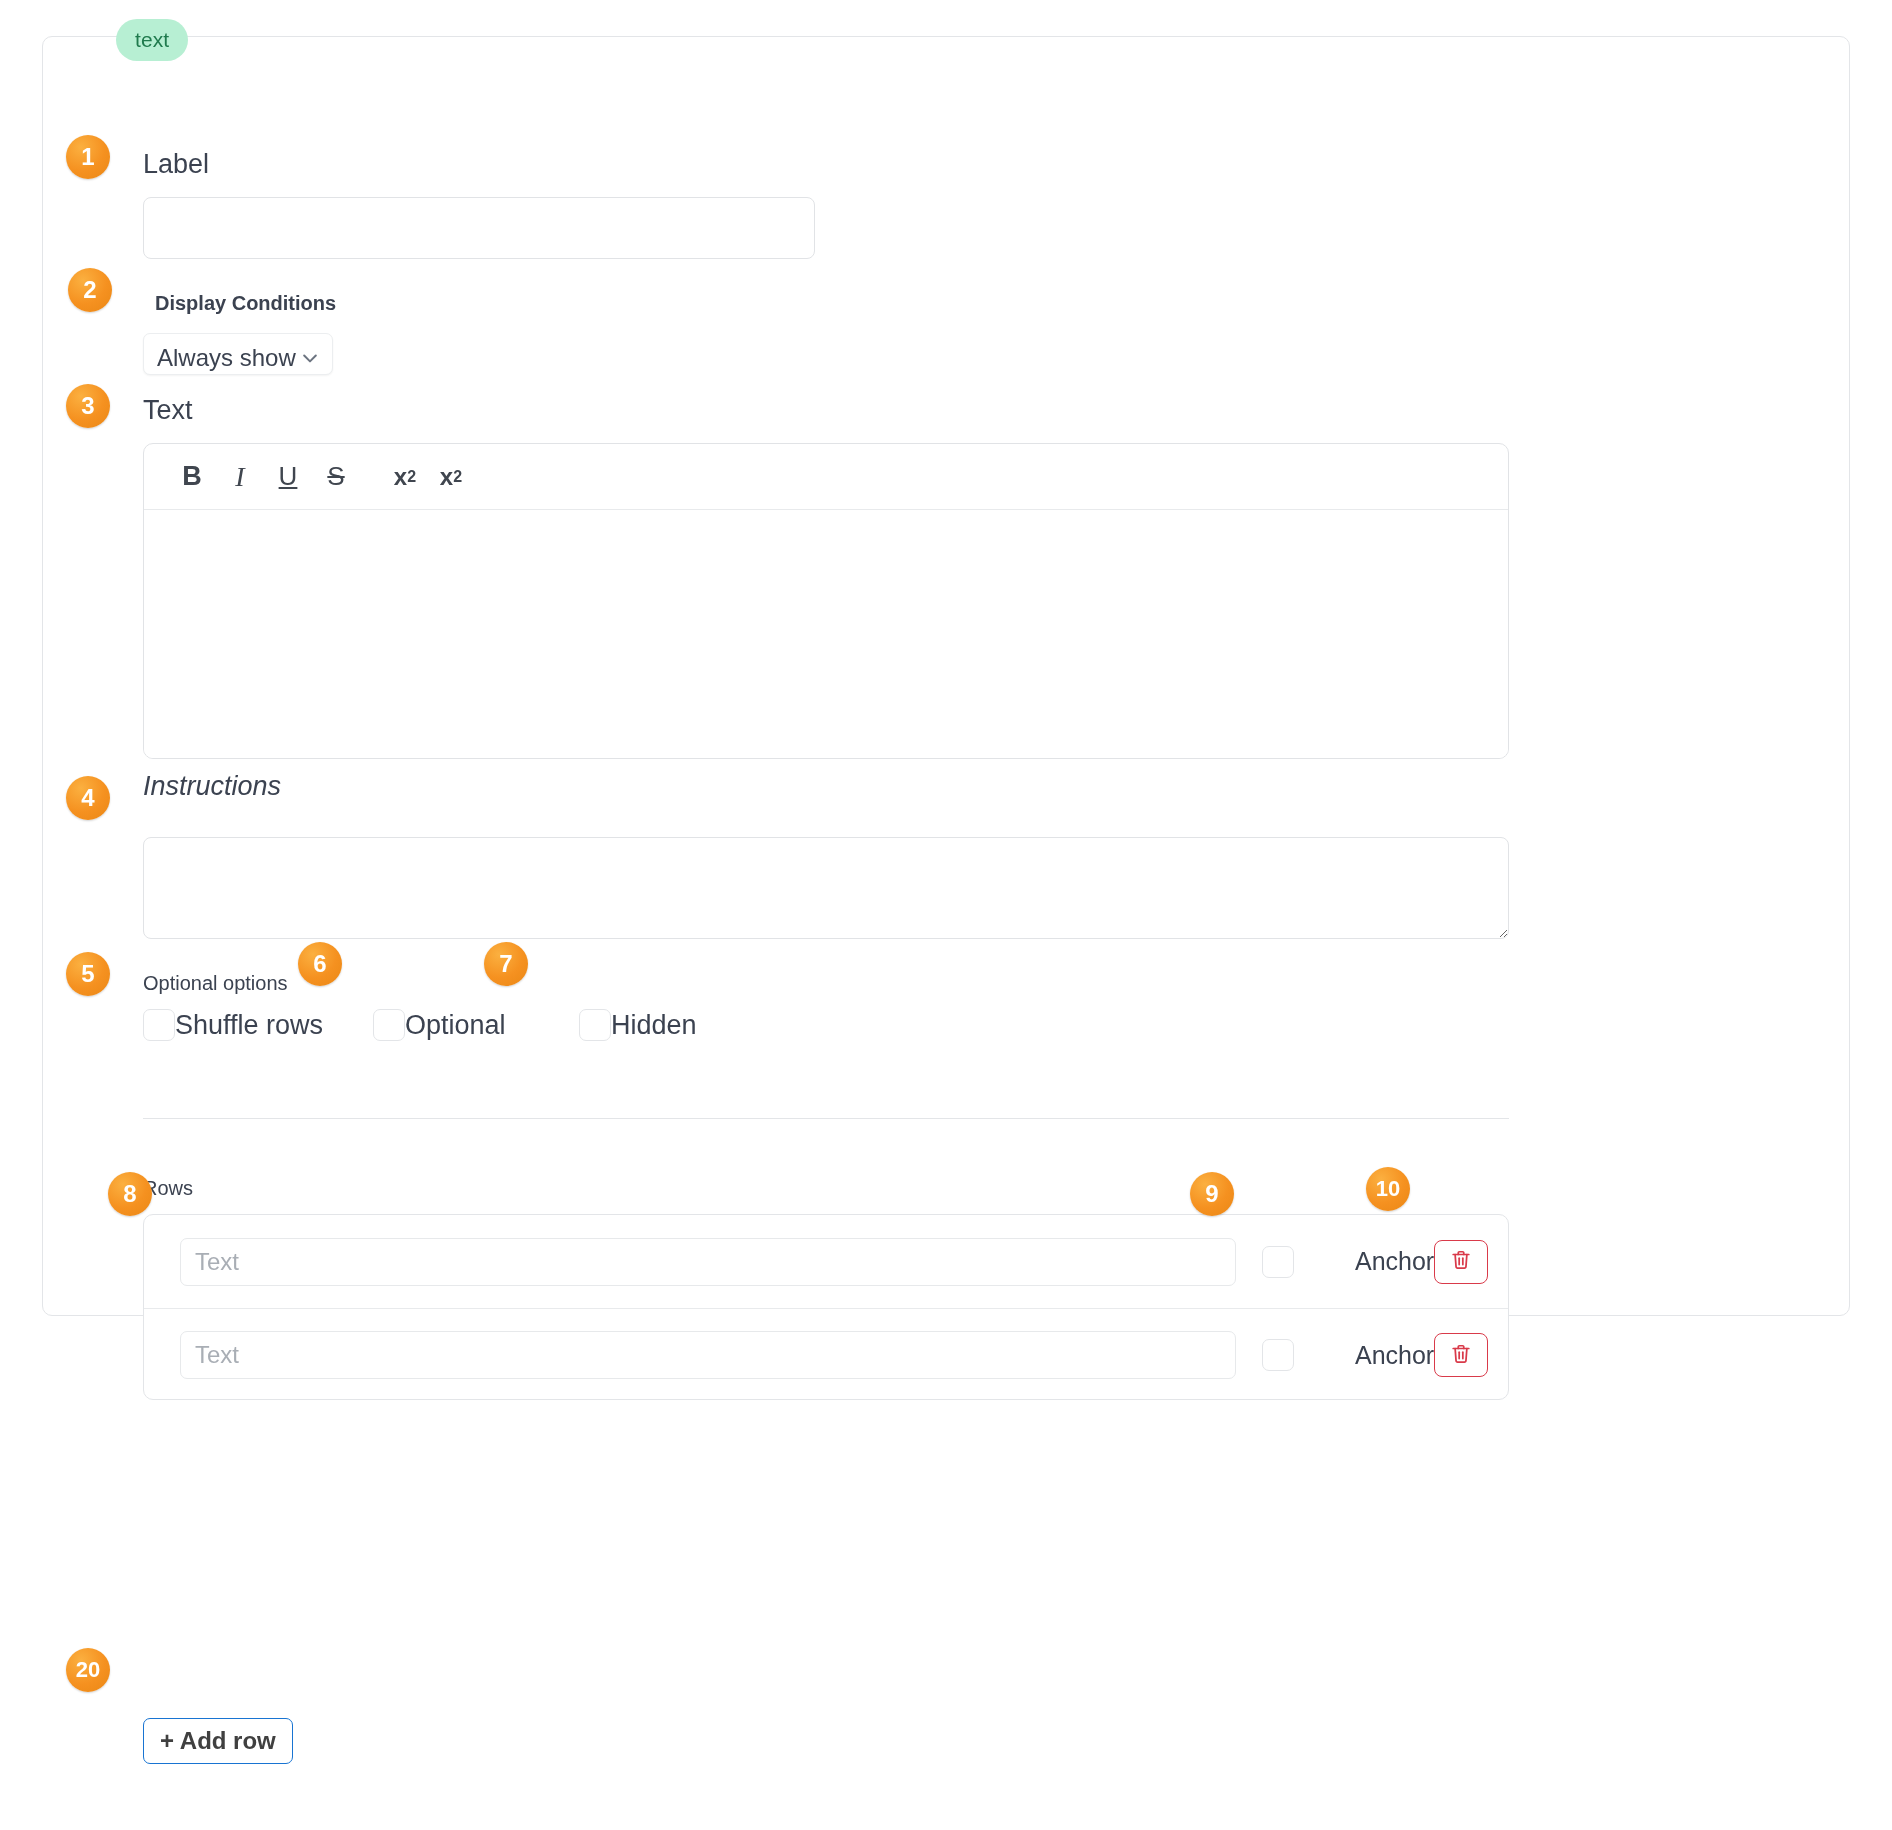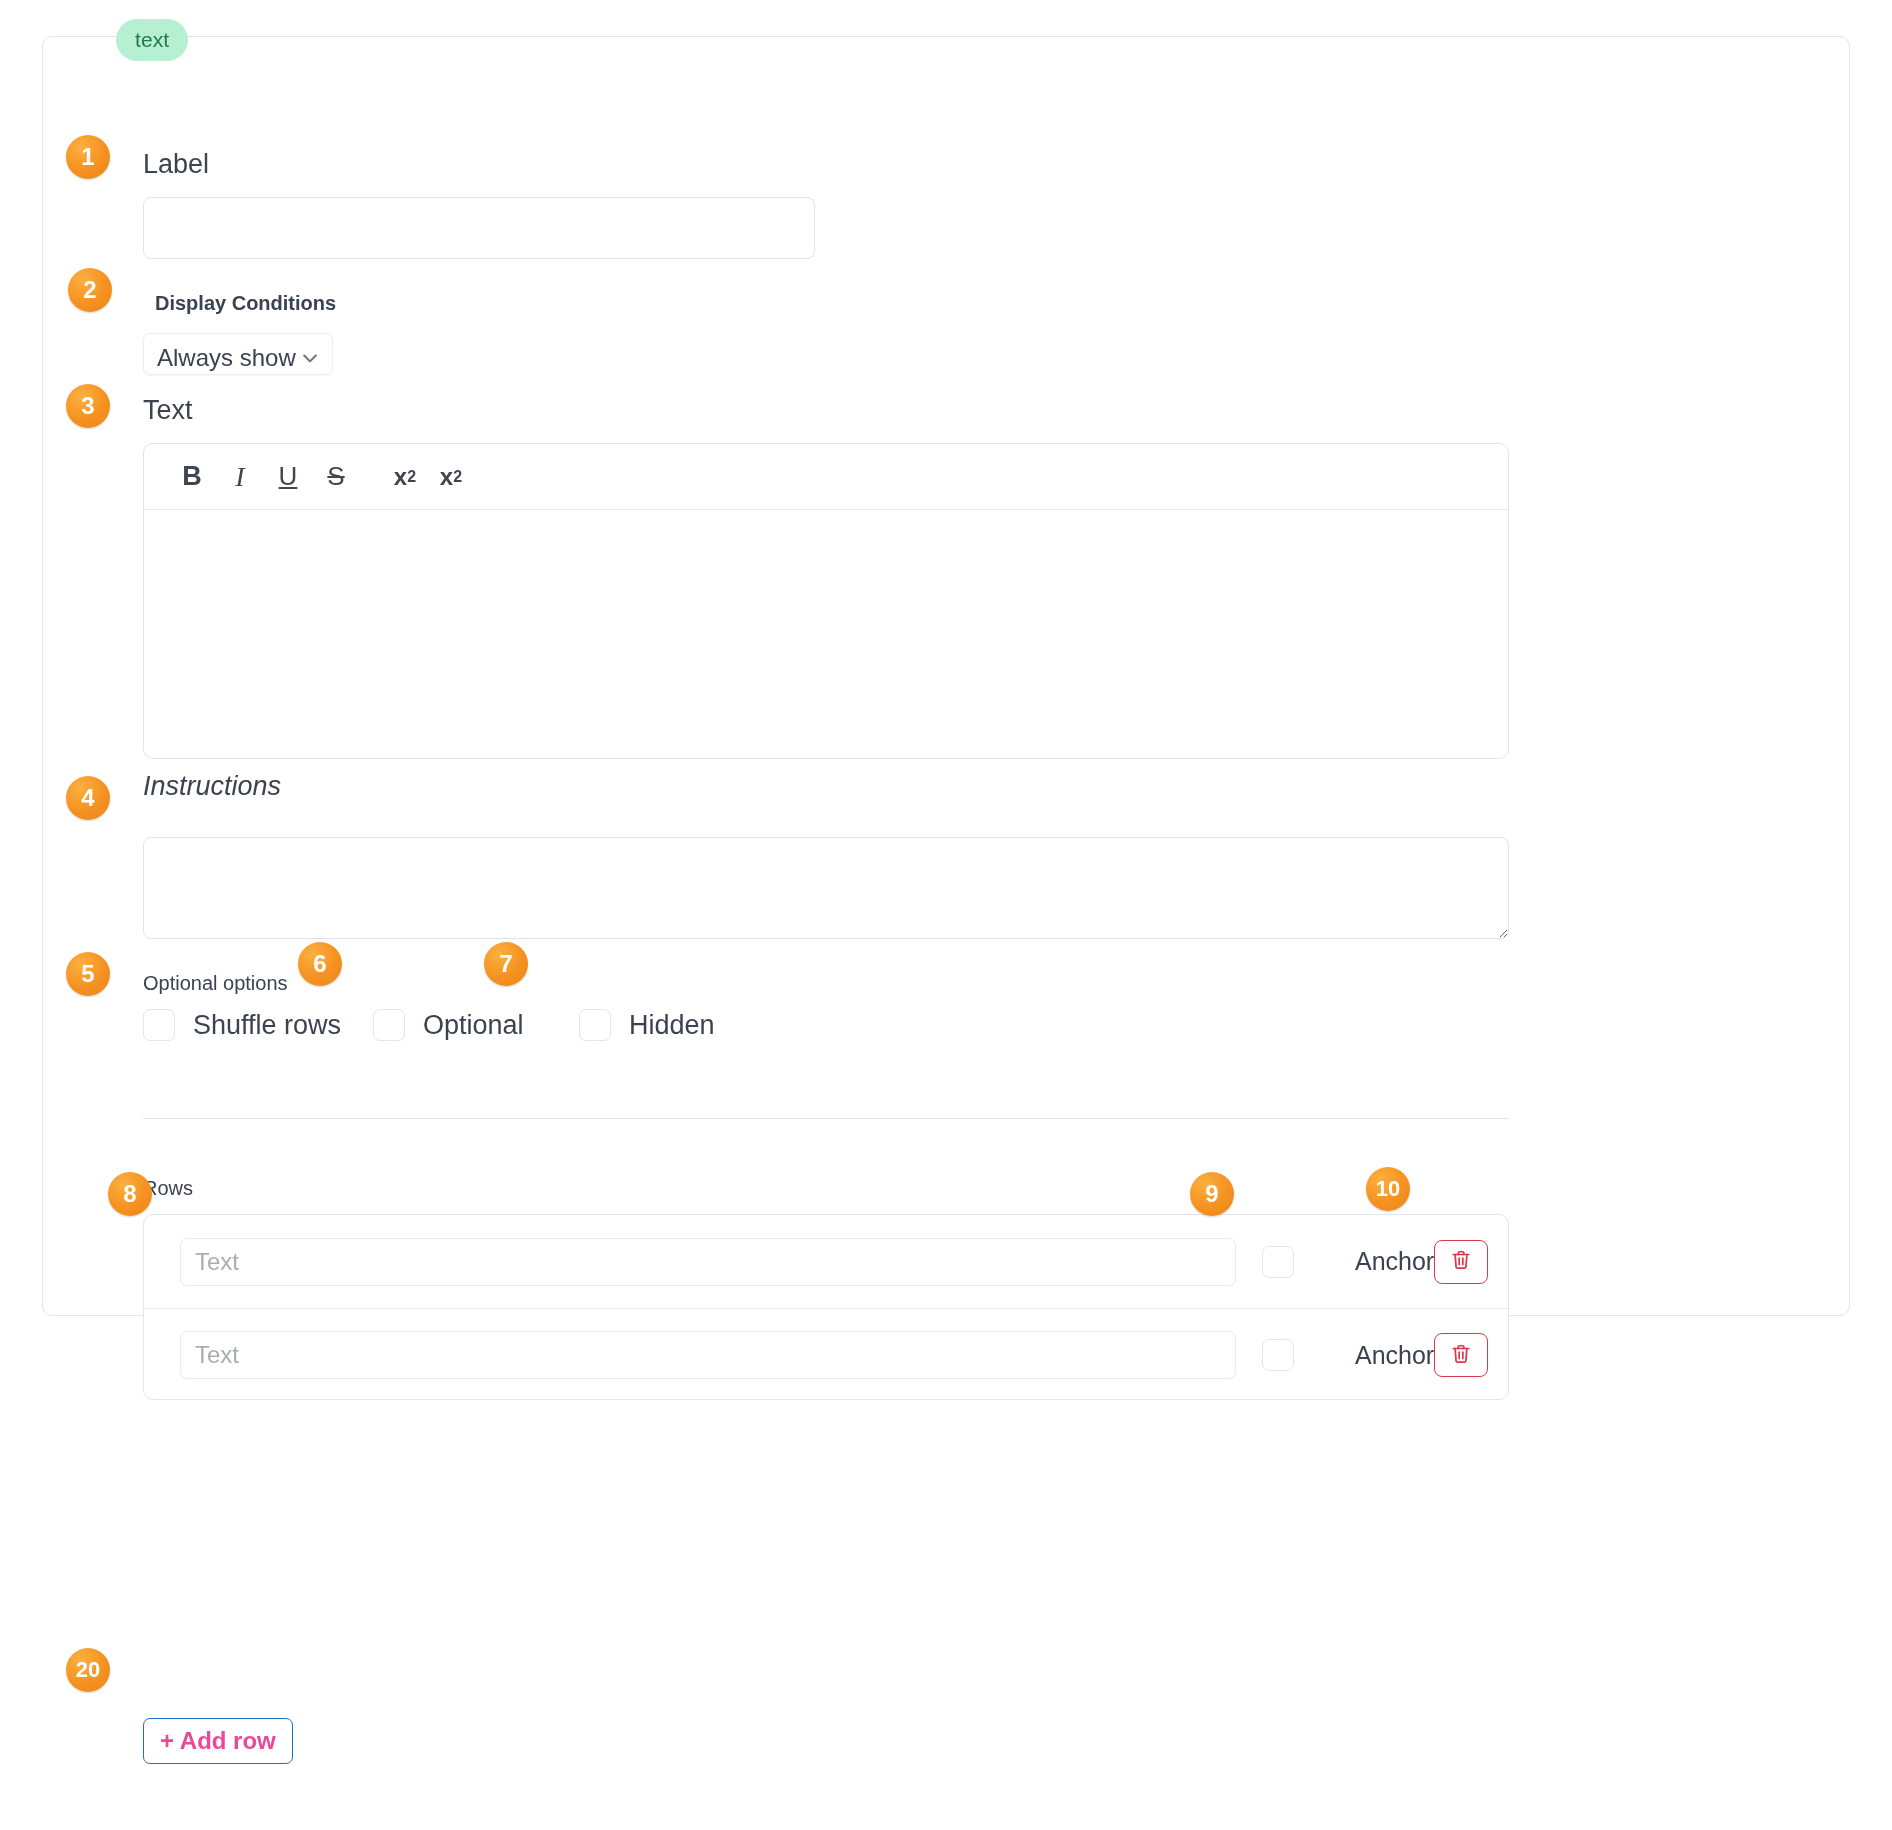--- a/index.html
+++ b/index.html
@@ -178,21 +178,20 @@
     border-radius: 7px;
     background: #ffffff;
     display: inline-block;
     cursor: pointer;
     flex: 0 0 auto;
   }
   .cb-row {
     position: absolute;
     display: flex;
     align-items: center;
-    gap: 18px;
   }
   .cb-label {
     font-size: 27px;
     color: #3b4250;
     white-space: nowrap;
     user-select: none;
   }
   .cb-label.sm { font-size: 25px; margin-left: 47px; }
 
   
@@ -253,21 +252,21 @@
 
   
   .add-row-btn {
     position: absolute;
     left: 100px; top: 1681px;
     height: 46px;
     padding: 0 16px;
     border: 1.5px solid #1874d2;
     border-radius: 7px;
     background: #ffffff;
-    color: #ec4899;
+    color: #404040;
     font-family: "Liberation Sans", sans-serif;
     font-size: 24px;
     font-weight: bold;
     cursor: pointer;
     display: flex;
     align-items: center;
   }
 
   
   .marker {

